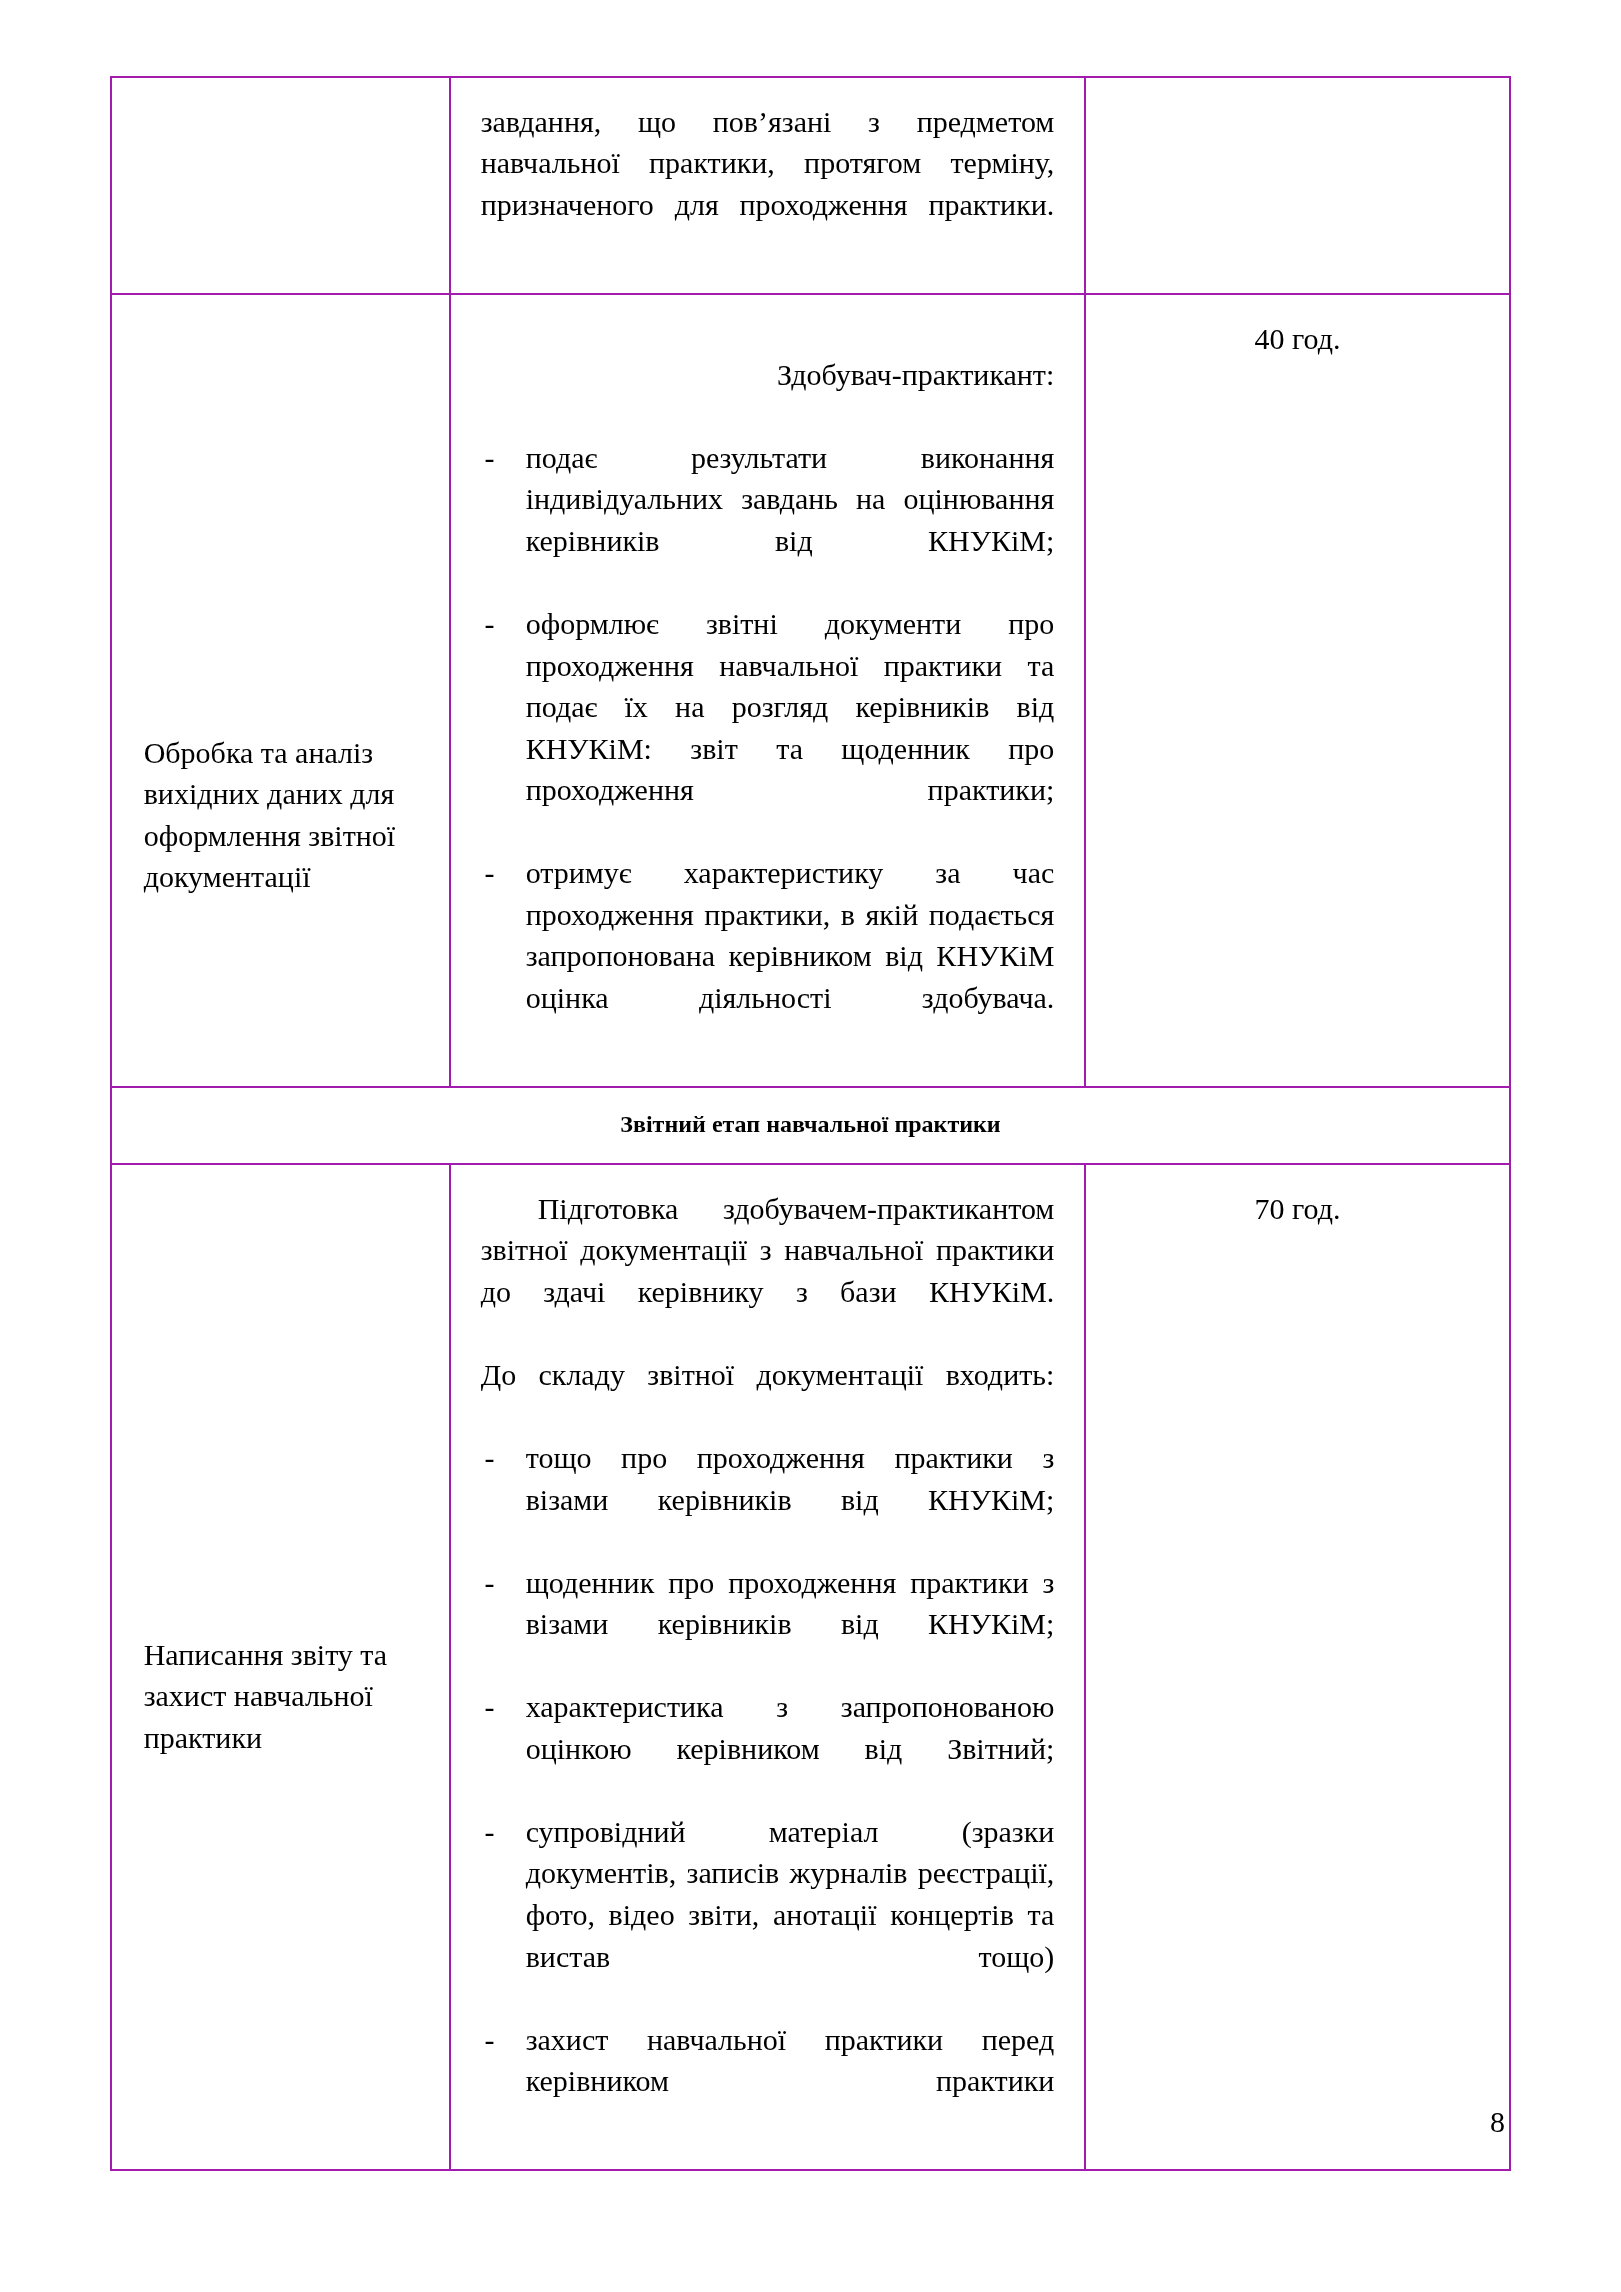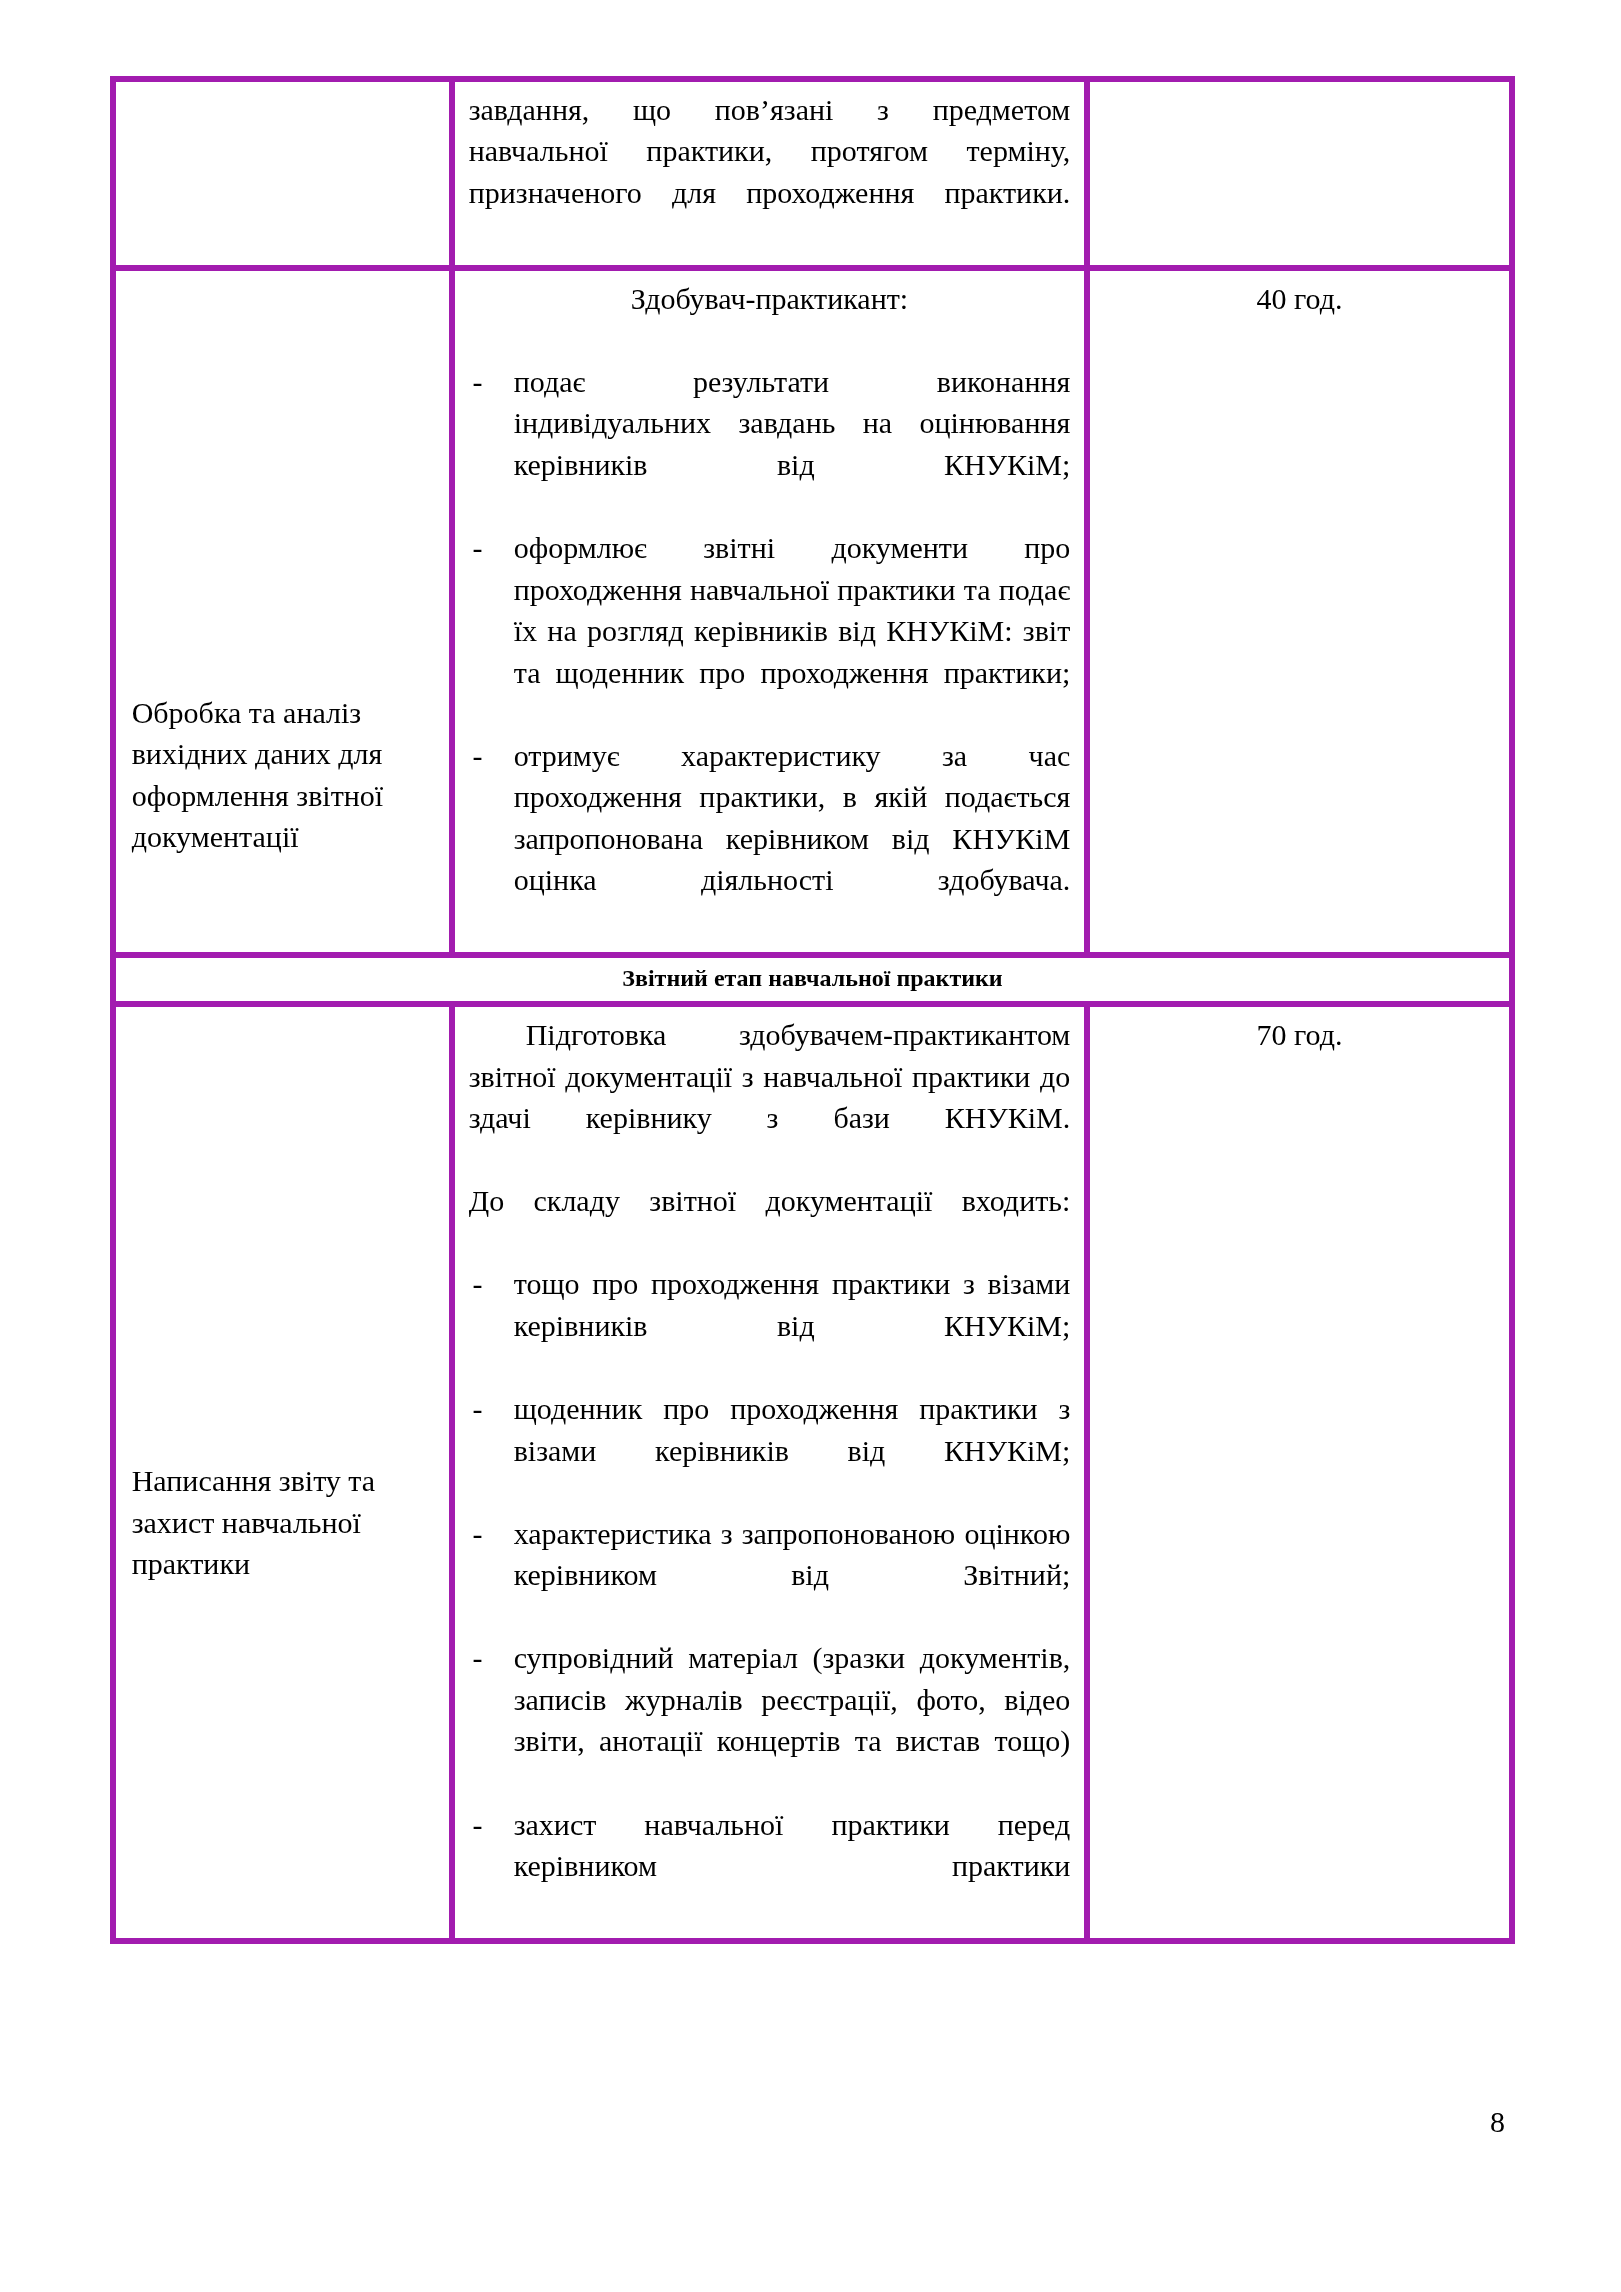--- a/index.html
+++ b/index.html
@@ -23,23 +23,23 @@
     left: 110px;
     top: 76px;
     width: 1400px;
   }
   table.prog {
     border-collapse: collapse;
     width: 1400px;
     table-layout: fixed;
   }
   table.prog td {
-    border: 6px solid #a21caf;
+    border: 2px solid #a21caf;
     vertical-align: top;
-    padding: 0;
+    padding: 16px;
   }
   col.c-stage  { width: 339px; }
   col.c-desc   { width: 635px; }
   col.c-hours  { width: 425px; }
 
   .cell-pad {
     padding: 6.9px 11.8px 9.8px 15.7px;
   }
   .cell-pad-desc {
     padding: 6.9px 13.7px 9.8px 13.7px;
@@ -57,21 +57,22 @@
     font-size: 30px;
     line-height: 1.385;
     text-align: justify;
     text-justify: inter-word;
     hyphens: none;
   }
   .desc p {
     margin: 0;
   }
   .desc p.lead {
-    text-align: center;
+    text-align: right;
+    margin-top: 36px;
   }
   .desc p.indent {
     text-indent: 57px;
     text-align: justify;
   }
   .hours {
     font-size: 30px;
     line-height: 1.38;
     text-align: center;
   }

